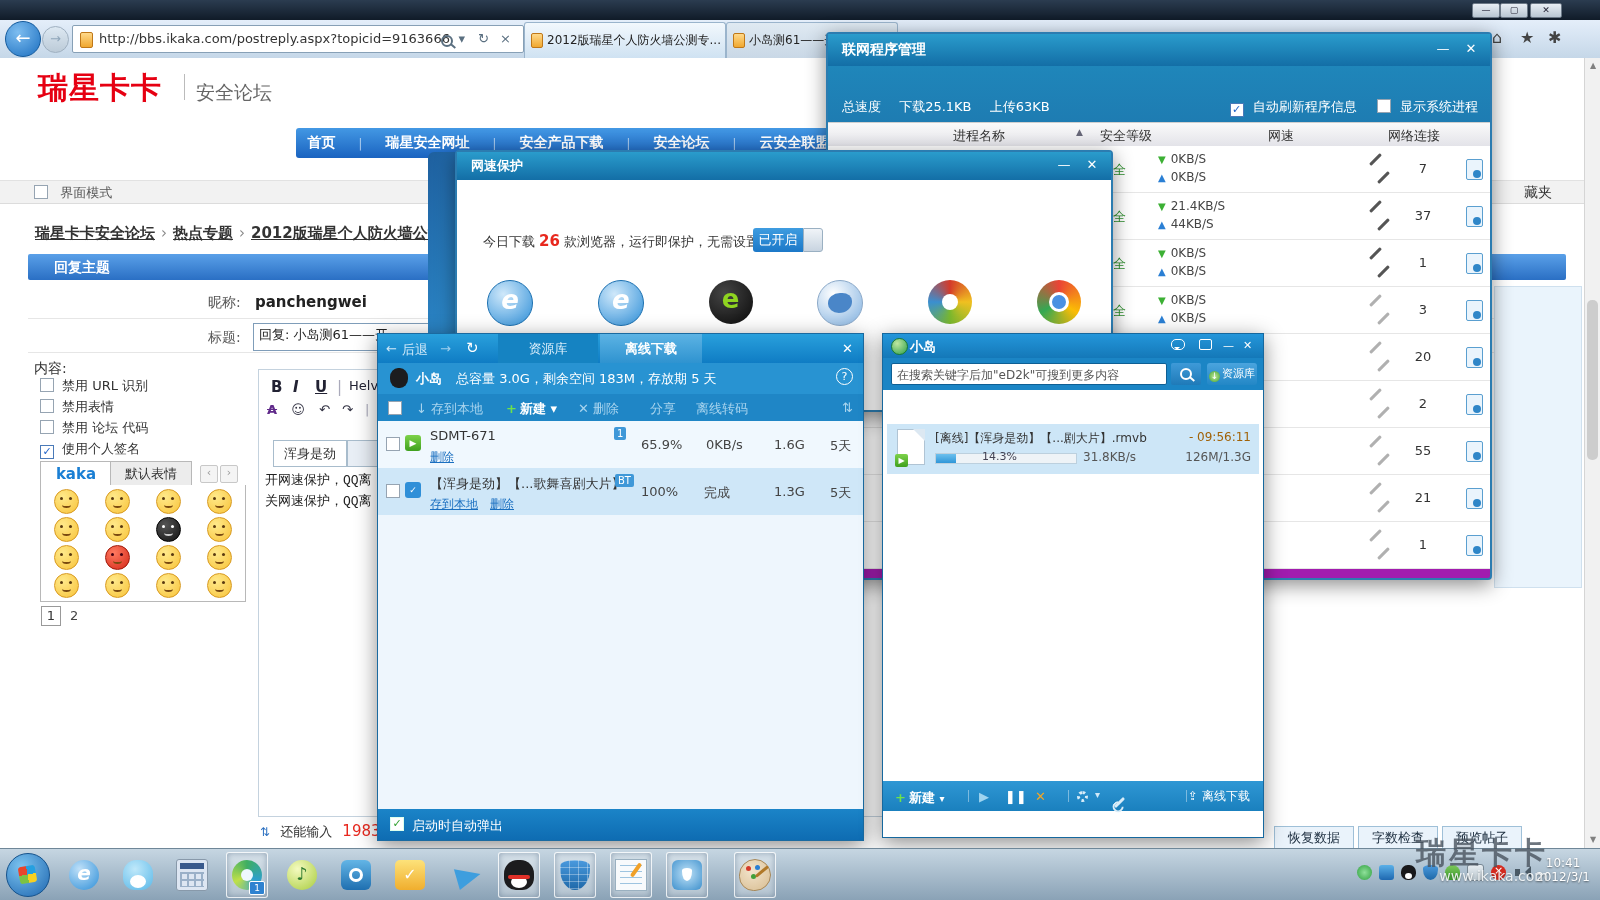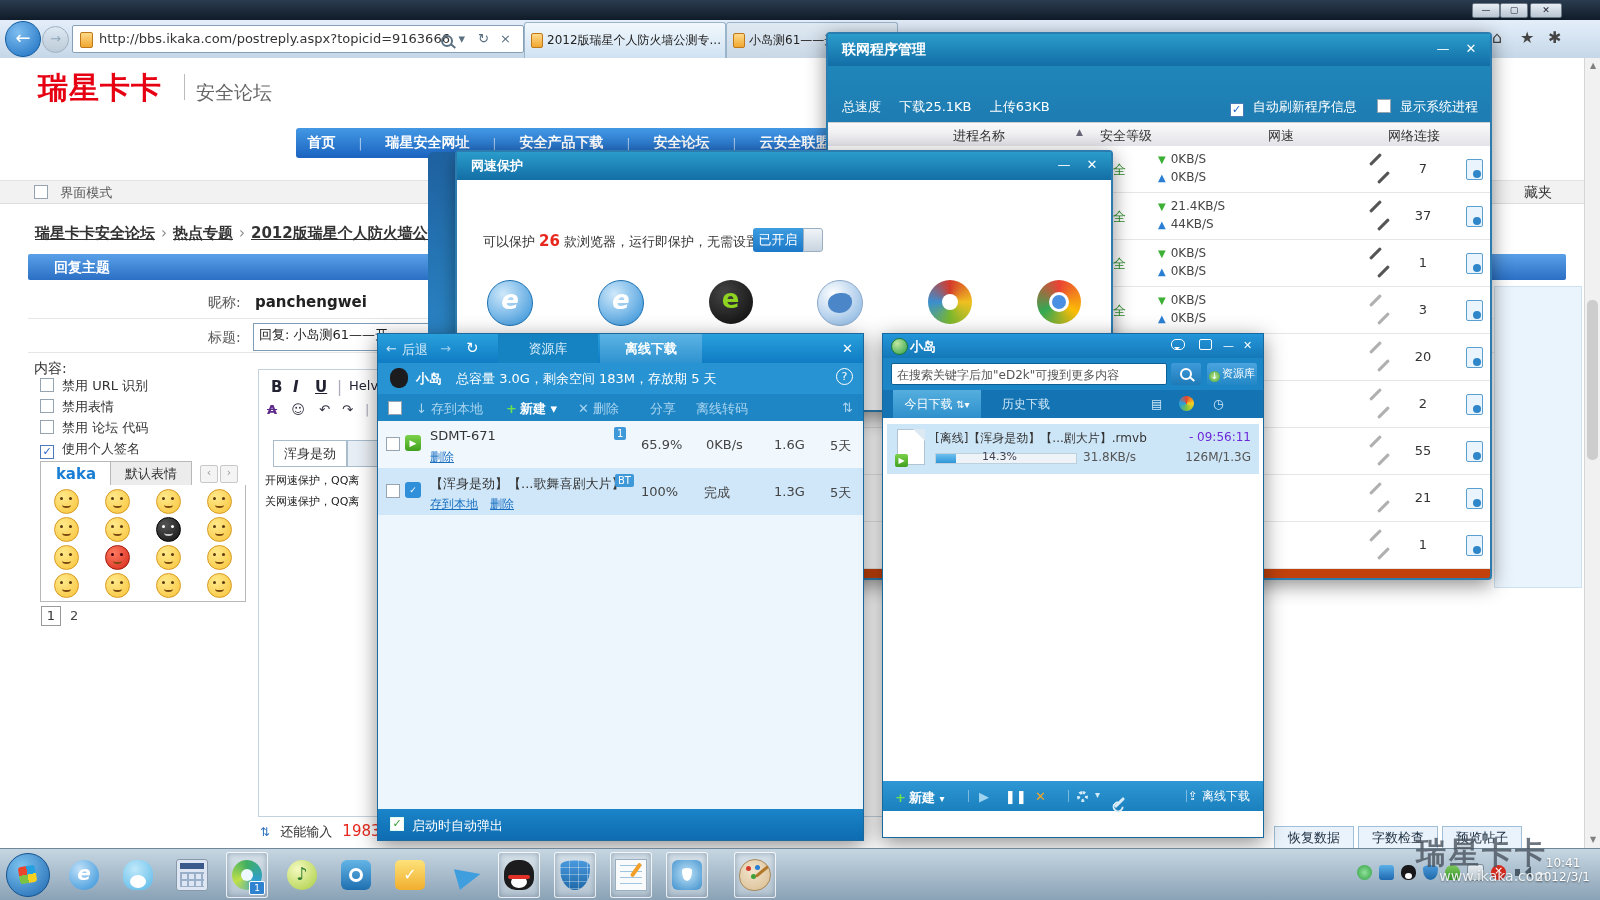--- a/index.html
+++ b/index.html
@@ -59,21 +59,21 @@
               font-size:13px;color:#222;padding:2px 5px;}
   #optrows{left:40px;top:377px;}
   .optrow{height:20px;margin-bottom:1px;}
   .optrow .olabel{margin-left:8px;font-size:13px;color:#333;}
   
   #editor{left:258px;top:369px;width:975px;height:446px;border:1px solid #c4d2de;background:#fff;}
   .edbtn{position:absolute;top:8px;font-size:15px;color:#223;}
   #ed-row2{position:absolute;left:8px;top:32px;font-size:13px;color:#334;}
   .ed-tab{position:absolute;top:70px;height:25px;border:1px solid #a8bccc;background:#fff;font-size:13px;color:#333;
           text-align:center;line-height:25px;}
-  #ed-lines{position:absolute;left:6px;top:100px;font-size:11px;color:#222;line-height:21px;white-space:nowrap;}
+  #ed-lines{position:absolute;left:6px;top:100px;font-size:13px;color:#222;line-height:21px;white-space:nowrap;font-family:Liberation Mono, monospace;}
   
   #emo-tabs{left:40px;top:461px;}
   .emo-tab{position:absolute;top:0;height:24px;border:1px solid #b8b8b8;text-align:center;line-height:24px;}
   #emo-tab1{left:0;width:70px;background:#fff;border-bottom-color:#fff;color:#1a7fd4;font-weight:bold;font-size:15px;}
   #emo-tab2{left:70px;width:80px;background:#ececec;color:#333;font-size:13px;}
   .emo-arrow{position:absolute;top:4px;width:16px;height:16px;background:#f4f4f4;border:1px solid #c8c8c8;border-radius:2px;
              text-align:center;line-height:14px;color:#999;font-size:11px;}
   #emo-grid{left:40px;top:485px;width:204px;height:112px;border:1px solid #b8b8b8;border-top:none;background:#fff;
             display:grid;grid-template-columns:repeat(4,1fr);align-items:center;justify-items:center;padding:2px 0;}
   .emo{width:23px;height:23px;border-radius:50%;background:radial-gradient(circle at 35% 30%,#ffe98a,#f8c33a);
@@ -93,21 +93,21 @@
   .fbtn{position:absolute;top:826px;width:78px;height:22px;background:#eaf3fb;border:1px solid #9fc0d8;
         text-align:center;line-height:22px;font-size:13px;color:#234;}
   #rightfrag{left:1494px;top:286px;width:86px;height:300px;background:#eaf4fc;border:1px solid #cfe0ee;}
   #favfrag{left:1524px;top:184px;font-size:14px;color:#333;}
   #banner-frag{left:428px;top:152px;width:30px;height:200px;background:linear-gradient(120deg,#1e5f9e,#2e8fd0);border-radius:6px 0 0 6px;z-index:4;}
   
   .win{position:absolute;box-shadow:0 5px 20px rgba(0,0,0,.45);}
   .tealbar{background:linear-gradient(#2a9ccc,#136ea6);}
   .wctl{position:absolute;color:#fff;font-size:13px;width:22px;text-align:center;}
   
-  #netman{left:826px;top:32px;width:662px;height:544px;border:2px solid #2c7cb0;border-radius:4px;background:#c2410c;z-index:10;}
+  #netman{left:826px;top:32px;width:662px;height:544px;border:2px solid #2c7cb0;border-radius:4px;background:#a21caf;z-index:10;}
   #nm-title{position:absolute;left:0;top:0;right:0;height:32px;}
   #nm-title .wt{position:absolute;left:14px;top:7px;color:#fff;font-weight:bold;font-size:14px;}
   #nm-desc{position:absolute;left:0;top:32px;right:0;height:56px;background:linear-gradient(#1f86ba,#1e7cb2);color:#fff;}
   #nm-desc .l1{position:absolute;left:14px;top:6px;font-size:13px;}
   #nm-desc .l2{position:absolute;left:14px;top:32px;font-size:13px;}
   #nm-desc .l2 span{margin-right:14px;}
   #nm-checks{position:absolute;right:12px;top:32px;font-size:13px;color:#fff;}
   #nm-checks .cb{margin-right:5px;}
   #nm-head{position:absolute;left:0;top:88px;right:0;height:24px;background:linear-gradient(#fafafa,#e2e2e8);
            border-top:1px solid #cfcfcf;border-bottom:1px solid #c4c4c4;font-size:13px;color:#333;padding-left:12px;}
@@ -199,21 +199,21 @@
   #xd-tab2{left:100px;width:86px;color:#cfe8f8;}
   .xd-tbic{position:absolute;top:7px;color:#cfe8f8;font-size:12px;}
   #xd-globe{width:15px;height:15px;border-radius:50%;background:conic-gradient(#e8452c,#f8d020,#7cc243,#25a0e0,#e8452c);}
   #xd-content{position:absolute;left:0;top:84px;right:0;bottom:56px;background:#fff;}
   #xd-filerow{position:absolute;left:4px;top:6px;right:4px;height:50px;background:#cde6f7;}
   .fileicon{position:absolute;left:10px;top:5px;width:26px;height:34px;background:#fff;border:1px solid #b0c4d4;}
   .fileicon::before{content:'';position:absolute;right:-1px;top:-1px;border:6px solid #dce8f2;border-left-color:transparent;border-bottom-color:transparent;}
   .fileicon .pbadge{position:absolute;left:-3px;bottom:-3px;width:13px;height:13px;background:linear-gradient(#7dd24a,#3fa01e);
                     border-radius:2px;color:#fff;font-size:8px;line-height:13px;text-align:center;}
   #xd-fname{position:absolute;left:48px;top:6px;font-size:12px;color:#333;white-space:nowrap;}
-  #xd-ftime{position:absolute;right:8px;top:6px;font-size:12px;color:#6d28d9;}
+  #xd-ftime{position:absolute;right:8px;top:6px;font-size:12px;color:#a16207;}
   #xd-pbar{position:absolute;left:48px;top:29px;width:140px;height:9px;background:#eef3f7;border:1px solid #bcd0de;}
   #xd-pfill{position:absolute;left:0;top:0;height:9px;background:linear-gradient(#6cc0ee,#2f96d8);}
   #xd-ppct{position:absolute;left:95px;top:26px;font-size:11px;color:#445;}
   #xd-fspeed{position:absolute;left:196px;top:26px;font-size:12px;color:#555;}
   #xd-fsize{position:absolute;right:8px;top:26px;font-size:12px;color:#555;}
   #xd-toolbar{position:absolute;left:0;bottom:26px;right:0;height:30px;background:linear-gradient(#2f97d4,#1a80be);color:#fff;}
   .xd-tool{position:absolute;top:8px;font-size:13px;color:#cfe8f8;}
   .gear{display:inline-block;width:11px;height:11px;border:3px dotted #d8ecf8;border-radius:50%;box-sizing:border-box;}
   .wrench{display:inline-block;width:13px;height:3px;background:#d8ecf8;border-radius:2px;transform:rotate(-45deg);position:relative;}
   .wrench::after{content:'';position:absolute;left:-3px;top:-2px;width:7px;height:7px;border:2px solid #d8ecf8;border-radius:50%;border-right-color:transparent;}
@@ -519,21 +519,21 @@
     </div>
 </div>
 
 <div class="win" id="spguard">
   <div class="tealbar" id="sg-title">
     <span class="wt">网速保护</span>
     <span class="wctl" style="right:36px;top:5px;">—</span>
     <span class="wctl" style="right:8px;top:5px;">✕</span>
   </div>
   <div id="sg-line">
-    <span>可以保护</span><span class="num">26</span><span>款浏览器，运行即保护，无需设置。</span>
+    <span>今日下载</span><span class="num">26</span><span>款浏览器，运行即保护，无需设置。</span>
   </div>
   <div id="sg-toggle">已开启</div>
   <div id="sg-knob"></div>
   <div id="sg-icons">
       <span class="bicon b-ie"></span>
       <span class="bicon b-ie"></span>
       <span class="bicon b-e360"></span>
       <span class="bicon b-world"></span>
       <span class="bicon b-swirl"></span>
       <span class="bicon b-chrome"></span>
@@ -604,27 +604,20 @@
     <span class="xd-ctl" style="left:316px;"><span class="panelic"></span></span>
     <span class="xd-ctl" style="left:340px;">—</span>
     <span class="xd-ctl" style="left:360px;">✕</span>
   </div>
   <div id="xd-search">
     <div id="xd-input">在搜索关键字后加"eD2k"可搜到更多内容</div>
     <div id="xd-magbtn">
         <span class="mag"></span>
       </div>
     <div id="xd-resbtn"><span class="dlcirc">↓</span><span>资源库</span></div>
-  </div>
-  <div id="xd-tabs">
-    <div class="xd-tab" id="xd-tab1"><span>今日下载</span> <span style="font-size:10px;">⇅▾</span></div>
-    <div class="xd-tab" id="xd-tab2">历史下载</div>
-    <span class="xd-tbic" style="left:268px;">▤</span>
-    <span class="xd-tbic" style="left:296px;top:6px;"><span id="xd-globe" style="display:inline-block;"></span></span>
-    <span class="xd-tbic" style="left:330px;">◷</span>
   </div>
   <div id="xd-content">
     <div id="xd-filerow">
       <div class="fileicon">
           <span class="pbadge">▶</span>
         </div>
       <span id="xd-fname">[离线]【浑身是劲】【...剧大片】.rmvb</span>
       <span id="xd-ftime">- 09:56:11</span>
       <div id="xd-pbar">
           <div id="xd-pfill" style="width: 14.3%;"></div>

